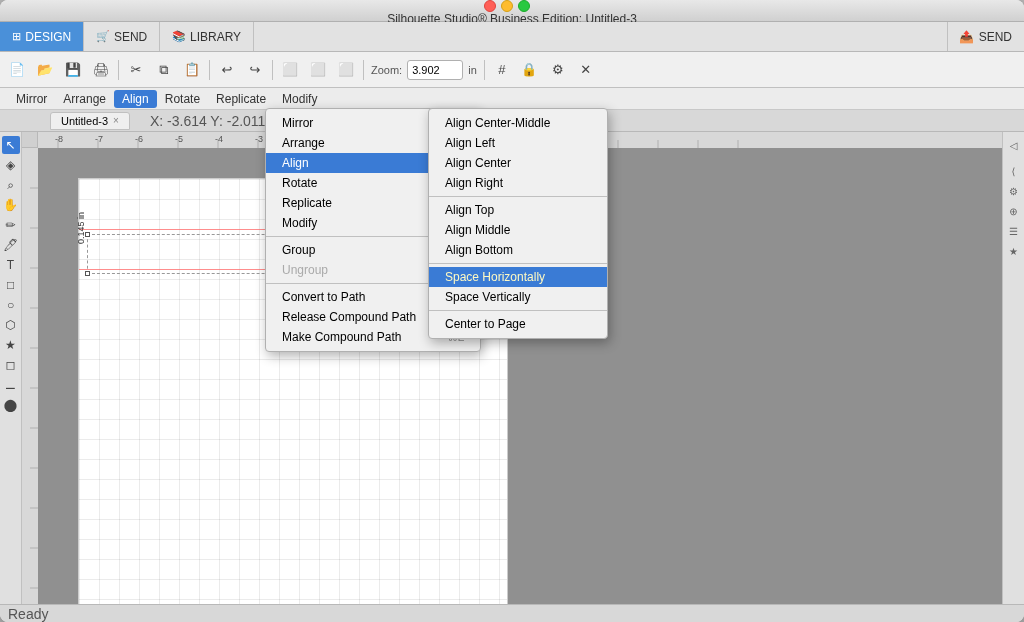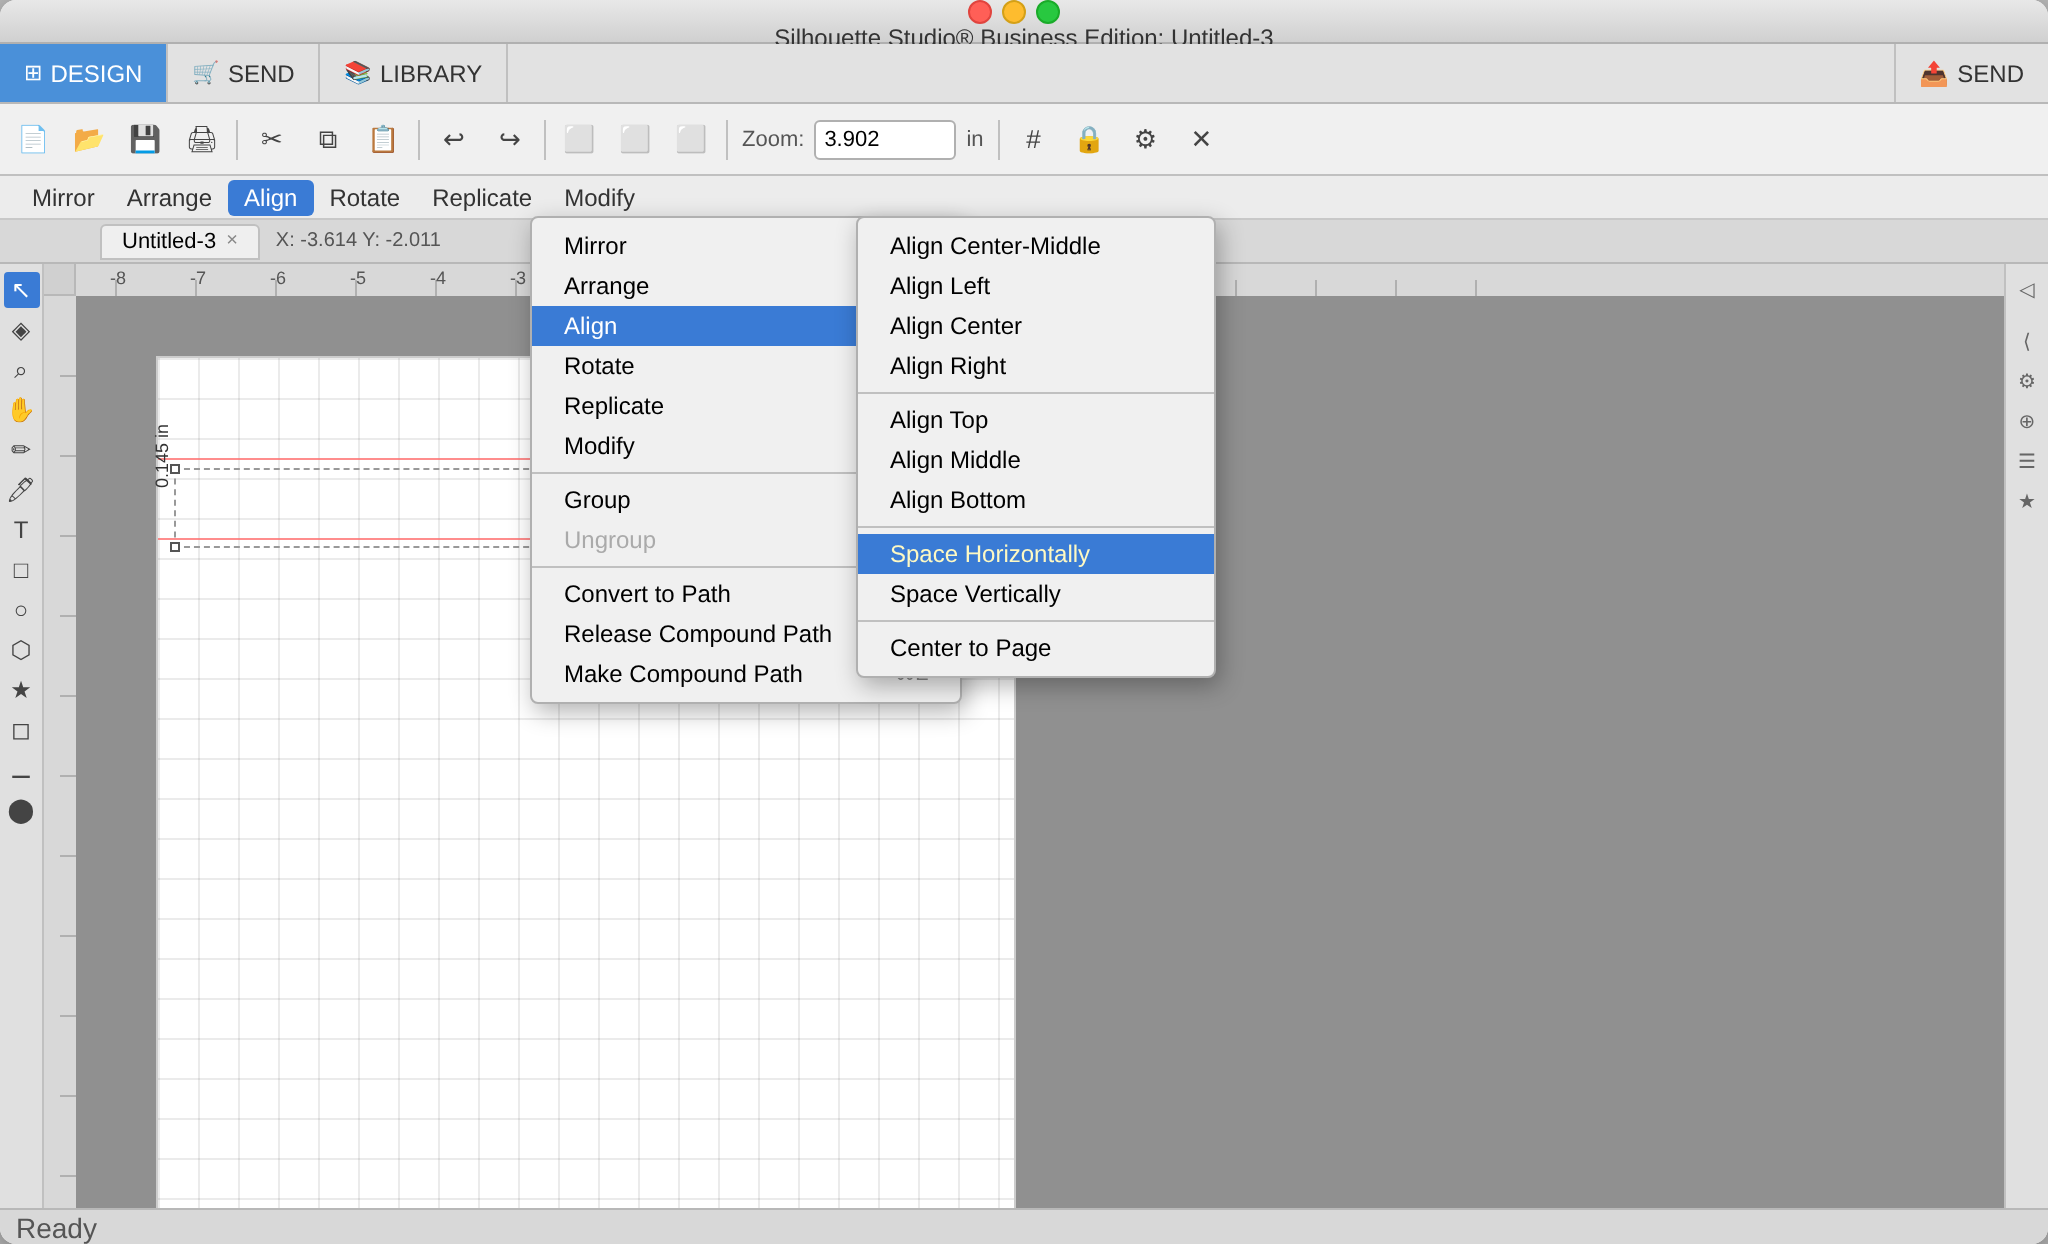--- a/index.html
+++ b/index.html
@@ -124,21 +124,21 @@
       font-size: 13px;
       color: #444;
     }
     .toolbar-separator {
       width: 1px;
       height: 20px;
       background: #c0c0c0;
       margin: 0 2px;
     }
     .toolbar-input {
-      width: 71px;
+      width: 56px;
       height: 20px;
       border: 1px solid #b0b0b0;
       border-radius: 3px;
       padding: 0 4px;
       font-size: 11px;
       background: white;
     }
     .toolbar-label {
       font-size: 11px;
       color: #555;
@@ -186,23 +186,23 @@
       gap: 5px;
       cursor: pointer;
       margin-left: 46px;
     }
     .doc-tab-close {
       font-size: 10px;
       color: #888;
       cursor: pointer;
     }
     .coord-display {
-      font-size: 10px;
+      font-size: 14px;
       color: #555;
-      margin-left: 8px;
+      margin-left: 20px;
     }
 
     
     .main-area {
       display: flex;
       flex: 1;
       overflow: hidden;
     }
 
     

